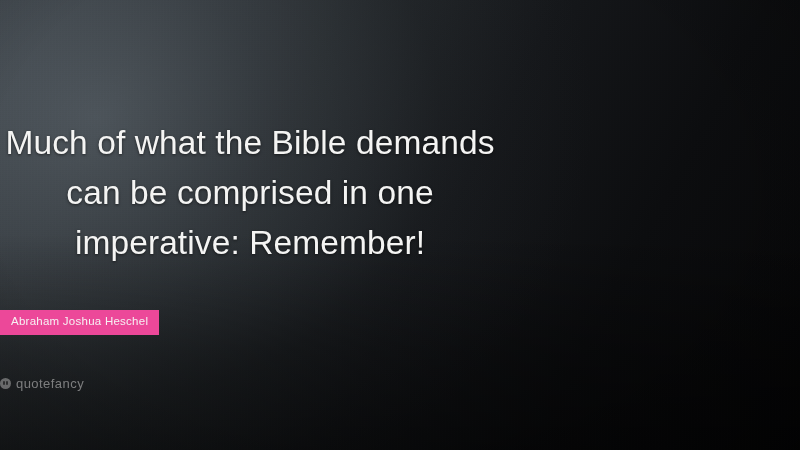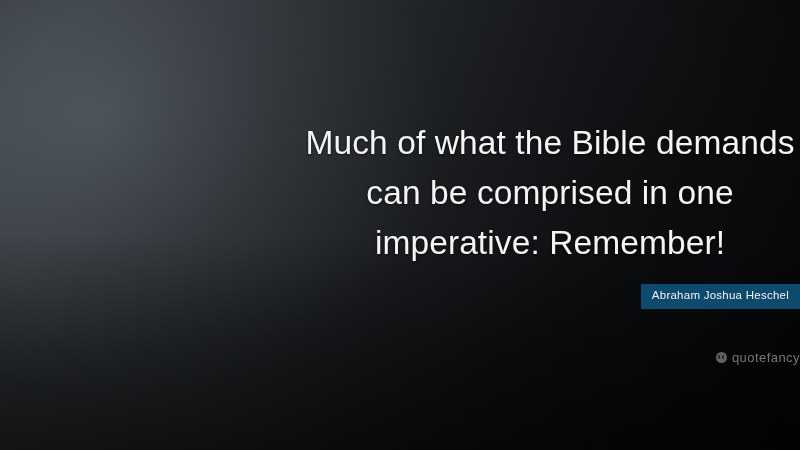--- a/index.html
+++ b/index.html
@@ -81,38 +81,38 @@
         rgba(0,0,0,0.035) 1px,
         rgba(0,0,0,0.035) 3px);
   }
 
   
   .content {
     position: absolute;
     inset: 0;
     display: flex;
     flex-direction: column;
-    align-items: flex-end;
+    align-items: flex-start;
   }
 
   .quote-text {
     width: 500px;
     margin-top: 118px;
     text-align: center;
     color: #f4f4f3;
     font-size: 33.5px;
     line-height: 50px;
     font-weight: 400;
     letter-spacing: 0.1px;
     text-shadow: 0 1px 3px rgba(0,0,0,0.55);
   }
 
   .author-badge {
-    margin-top: 16px;
-    background: #0c4a6e;
+    margin-top: 42px;
+    background: #ec4899;
     color: #f7f1f3;
     font-size: 11.5px;
     line-height: 1;
     letter-spacing: 0.25px;
     padding: 6px 11px 7px 11px;
     display: inline-block;
     white-space: nowrap;
   }
 
   .watermark {

